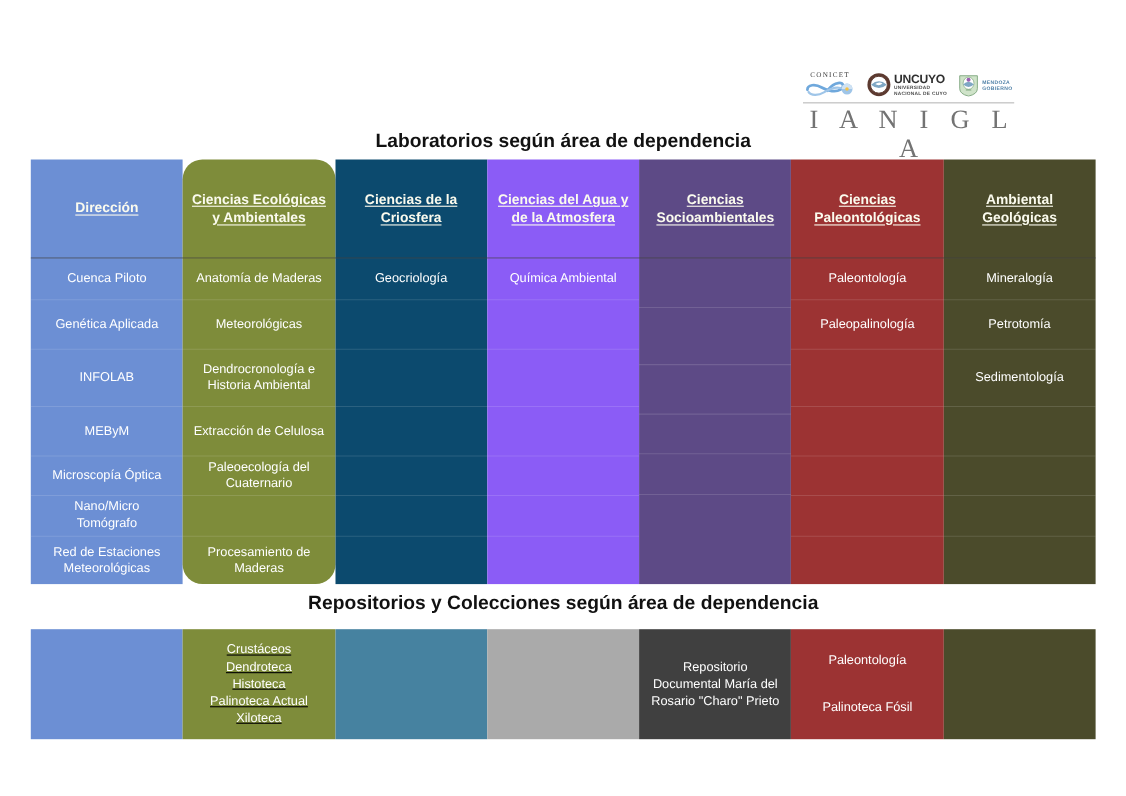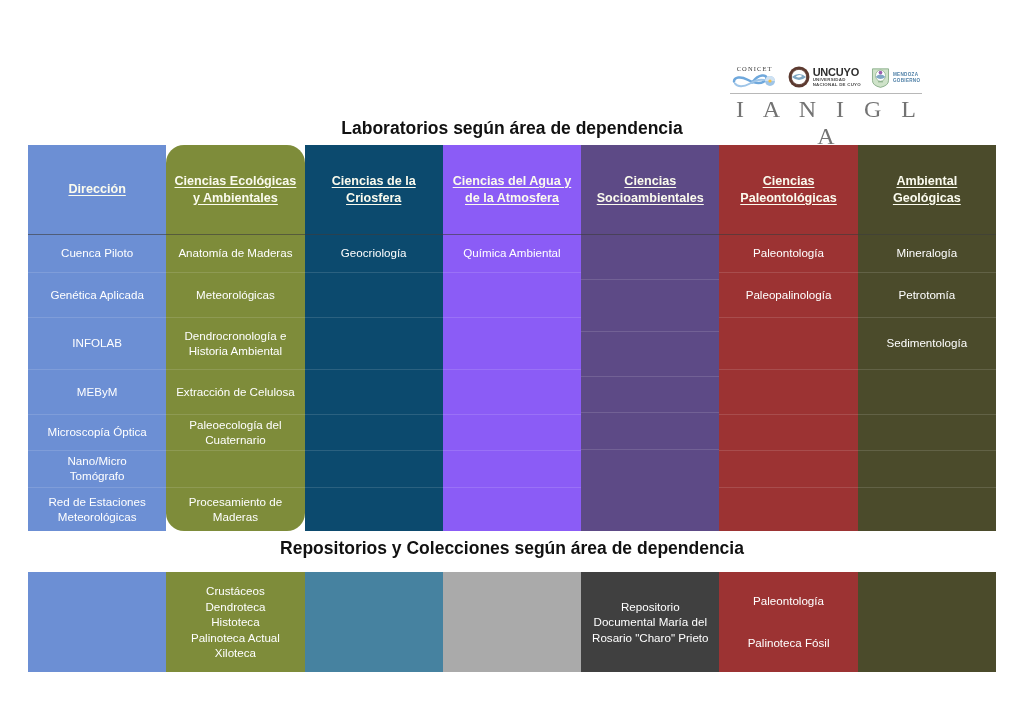--- a/index.html
+++ b/index.html
@@ -344,21 +344,21 @@
     </div>
   </div>
 <div class="header-divider"></div>
 
 <div class="section-title" id="title-repositorios">Repositorios y Colecciones según área de dependencia</div>
 
 <div class="matrix" id="table-repositorios">
     <div class="col" style="background: rgb(108, 143, 212);">
       <div class="cell cell-tall"></div>
     </div>
-    <div class="col" style="background: rgb(126, 140, 58);">
+    <div class="col" style="background: rgb(126, 140, 58); text-decoration: underline;">
       <div class="cell cell-tall">
         <span class="lines">Crustáceos<br>Dendroteca<br>Histoteca<br>Palinoteca Actual<br>Xiloteca</span>
       </div>
     </div>
     <div class="col" style="background: rgb(70, 130, 160);">
       <div class="cell cell-tall"></div>
     </div>
     <div class="col" style="background: rgb(170, 170, 170);">
       <div class="cell cell-tall"></div>
     </div>

